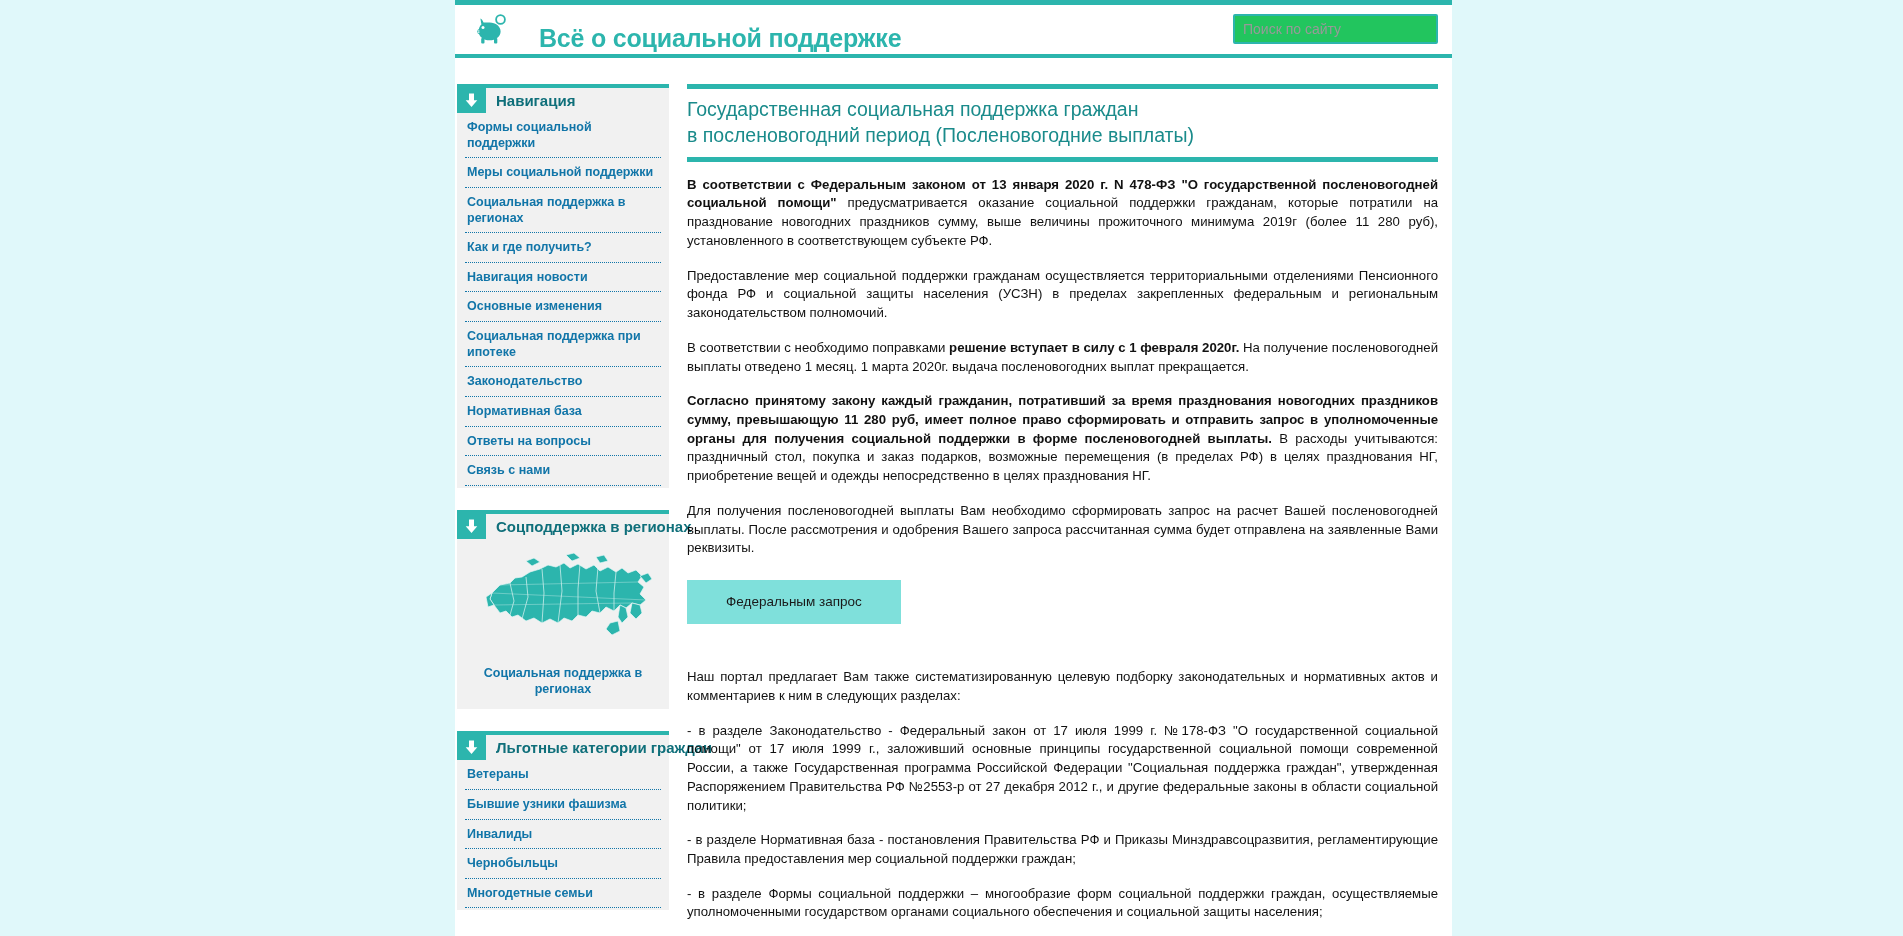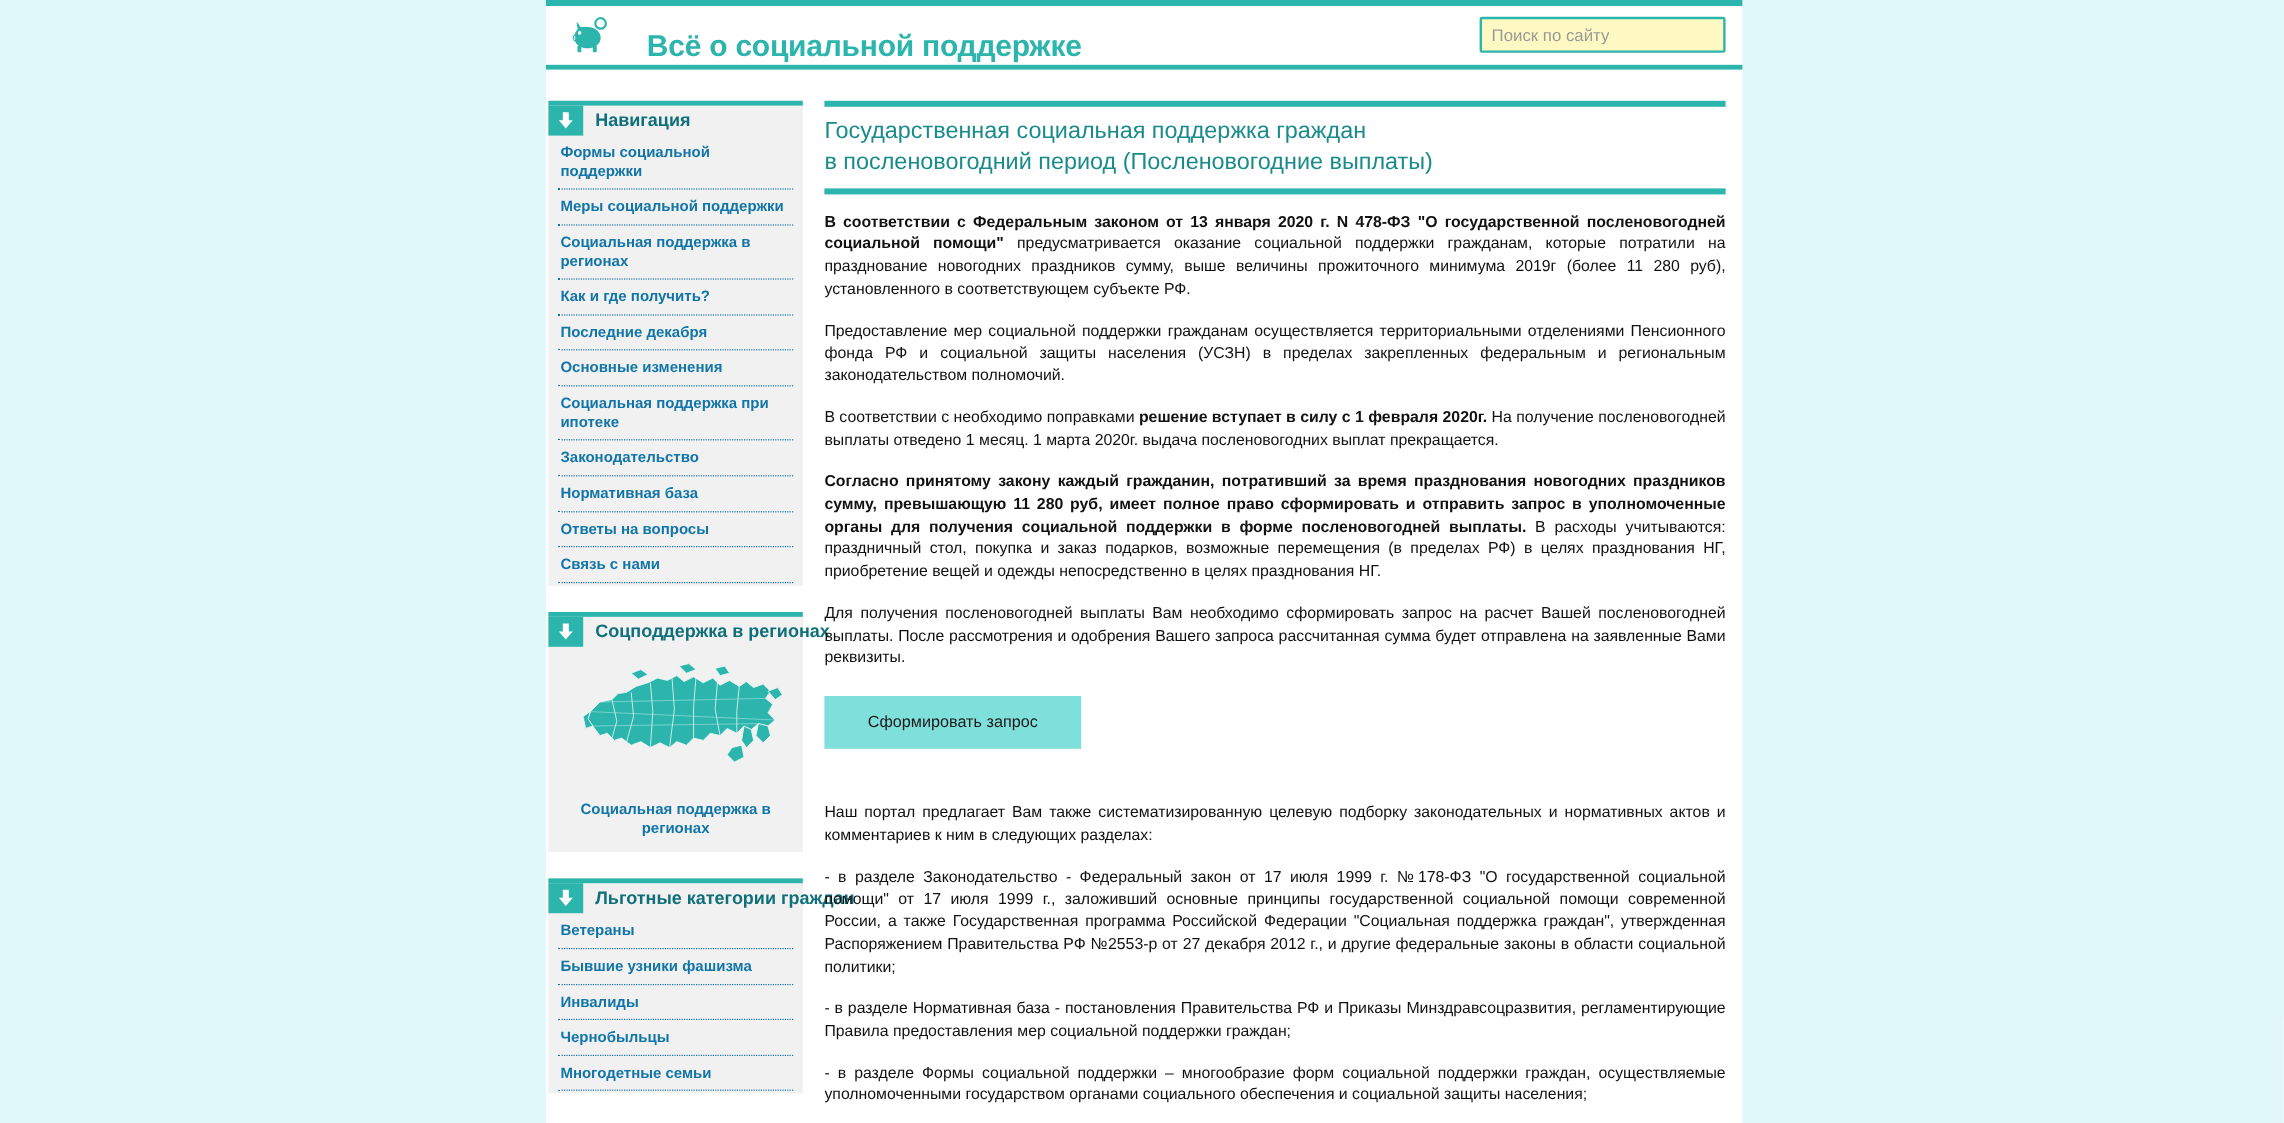--- a/index.html
+++ b/index.html
@@ -58,21 +58,21 @@
   .search-input {
     width: 205px;
     height: 30px;
     border: 2px solid #2cb5ad;
     border-radius: 2px;
     padding: 0 8px;
     font-size: 14px;
     color: #333;
     font-family: "Liberation Sans", sans-serif;
     outline: none;
-    background: #fef9c3;
+    background: #22c55e;
   }
   .search-input::placeholder { color: #999; }
 
   
   .layout {
     display: flex;
     align-items: flex-start;
     padding-top: 26px;
     gap: 0px;
   }
@@ -216,21 +216,21 @@
               <path d="M6.0 1.5 L11.0 1.5 L11.0 8.2 L14.3 8.2 L8.5 15.0 L2.7 8.2 L6.0 8.2 Z" fill="#ffffff"></path>
             </svg>
           </span>
           <span class="widget-title">Навигация</span>
         </div>
         <div class="widget-body">
           <a class="nav-link">Формы социальной поддержки</a>
           <a class="nav-link">Меры социальной поддержки</a>
           <a class="nav-link">Социальная поддержка в регионах</a>
           <a class="nav-link">Как и где получить?</a>
-          <a class="nav-link">Последние декабря</a>
+          <a class="nav-link">Навигация новости</a>
           <a class="nav-link">Основные изменения</a>
           <a class="nav-link">Социальная поддержка при ипотеке</a>
           <a class="nav-link">Законодательство</a>
           <a class="nav-link">Нормативная база</a>
           <a class="nav-link">Ответы на вопросы</a>
           <a class="nav-link">Связь с нами</a>
         </div>
       </div>
 
       <div class="widget">
@@ -305,21 +305,21 @@
 
       <p class="txt">Предоставление мер социальной поддержки гражданам осуществляется территориальными отделениями Пенсионного фонда РФ и социальной защиты населения (УСЗН) в пределах закрепленных федеральным и региональным законодательством полномочий.</p>
 
       <p class="txt"><span>В соответствии с необходимо поправками </span><b>решение вступает в силу с 1 февраля 2020г.</b><span> На получение посленовогодней выплаты отведено 1 месяц. 1 марта 2020г. выдача посленовогодних выплат прекращается.</span></p>
 
       <p class="txt"><b>Согласно принятому закону каждый гражданин, потративший за время празднования новогодних праздников сумму, превышающую 11 280 руб, имеет полное право сформировать и отправить запрос в уполномоченные органы для получения социальной поддержки в форме посленовогодней выплаты.</b><span> В расходы учитываются: праздничный стол, покупка и заказ подарков, возможные перемещения (в пределах РФ) в целях празднования НГ, приобретение вещей и одежды непосредственно в целях празднования НГ.</span></p>
 
       <p class="txt">Для получения посленовогодней выплаты Вам необходимо сформировать запрос на расчет Вашей посленовогодней выплаты. После рассмотрения и одобрения Вашего запроса рассчитанная сумма будет отправлена на заявленные Вами реквизиты.</p>
 
 
-      <button class="cta-button">Сформировать запрос</button>
+      <button class="cta-button">Федеральным запрос</button>
 
       <p class="txt">Наш портал предлагает Вам также систематизированную целевую подборку законодательных и нормативных актов и комментариев к ним в следующих разделах:</p>
 
       <p class="txt">- в разделе Законодательство - Федеральный закон от 17 июля 1999 г. №178-ФЗ "О государственной социальной помощи" от 17 июля 1999 г., заложивший основные принципы государственной социальной помощи современной России, а также Государственная программа Российской Федерации "Социальная поддержка граждан", утвержденная Распоряжением Правительства РФ №2553-р от 27 декабря 2012 г., и другие федеральные законы в области социальной политики;</p>
 
       <p class="txt">- в разделе Нормативная база - постановления Правительства РФ и Приказы Минздравсоцразвития, регламентирующие Правила предоставления мер социальной поддержки граждан;</p>
 
       <p class="txt">- в разделе Формы социальной поддержки – многообразие форм социальной поддержки граждан, осуществляемые уполномоченными государством органами социального обеспечения и социальной защиты населения;</p>
 
     </main>

